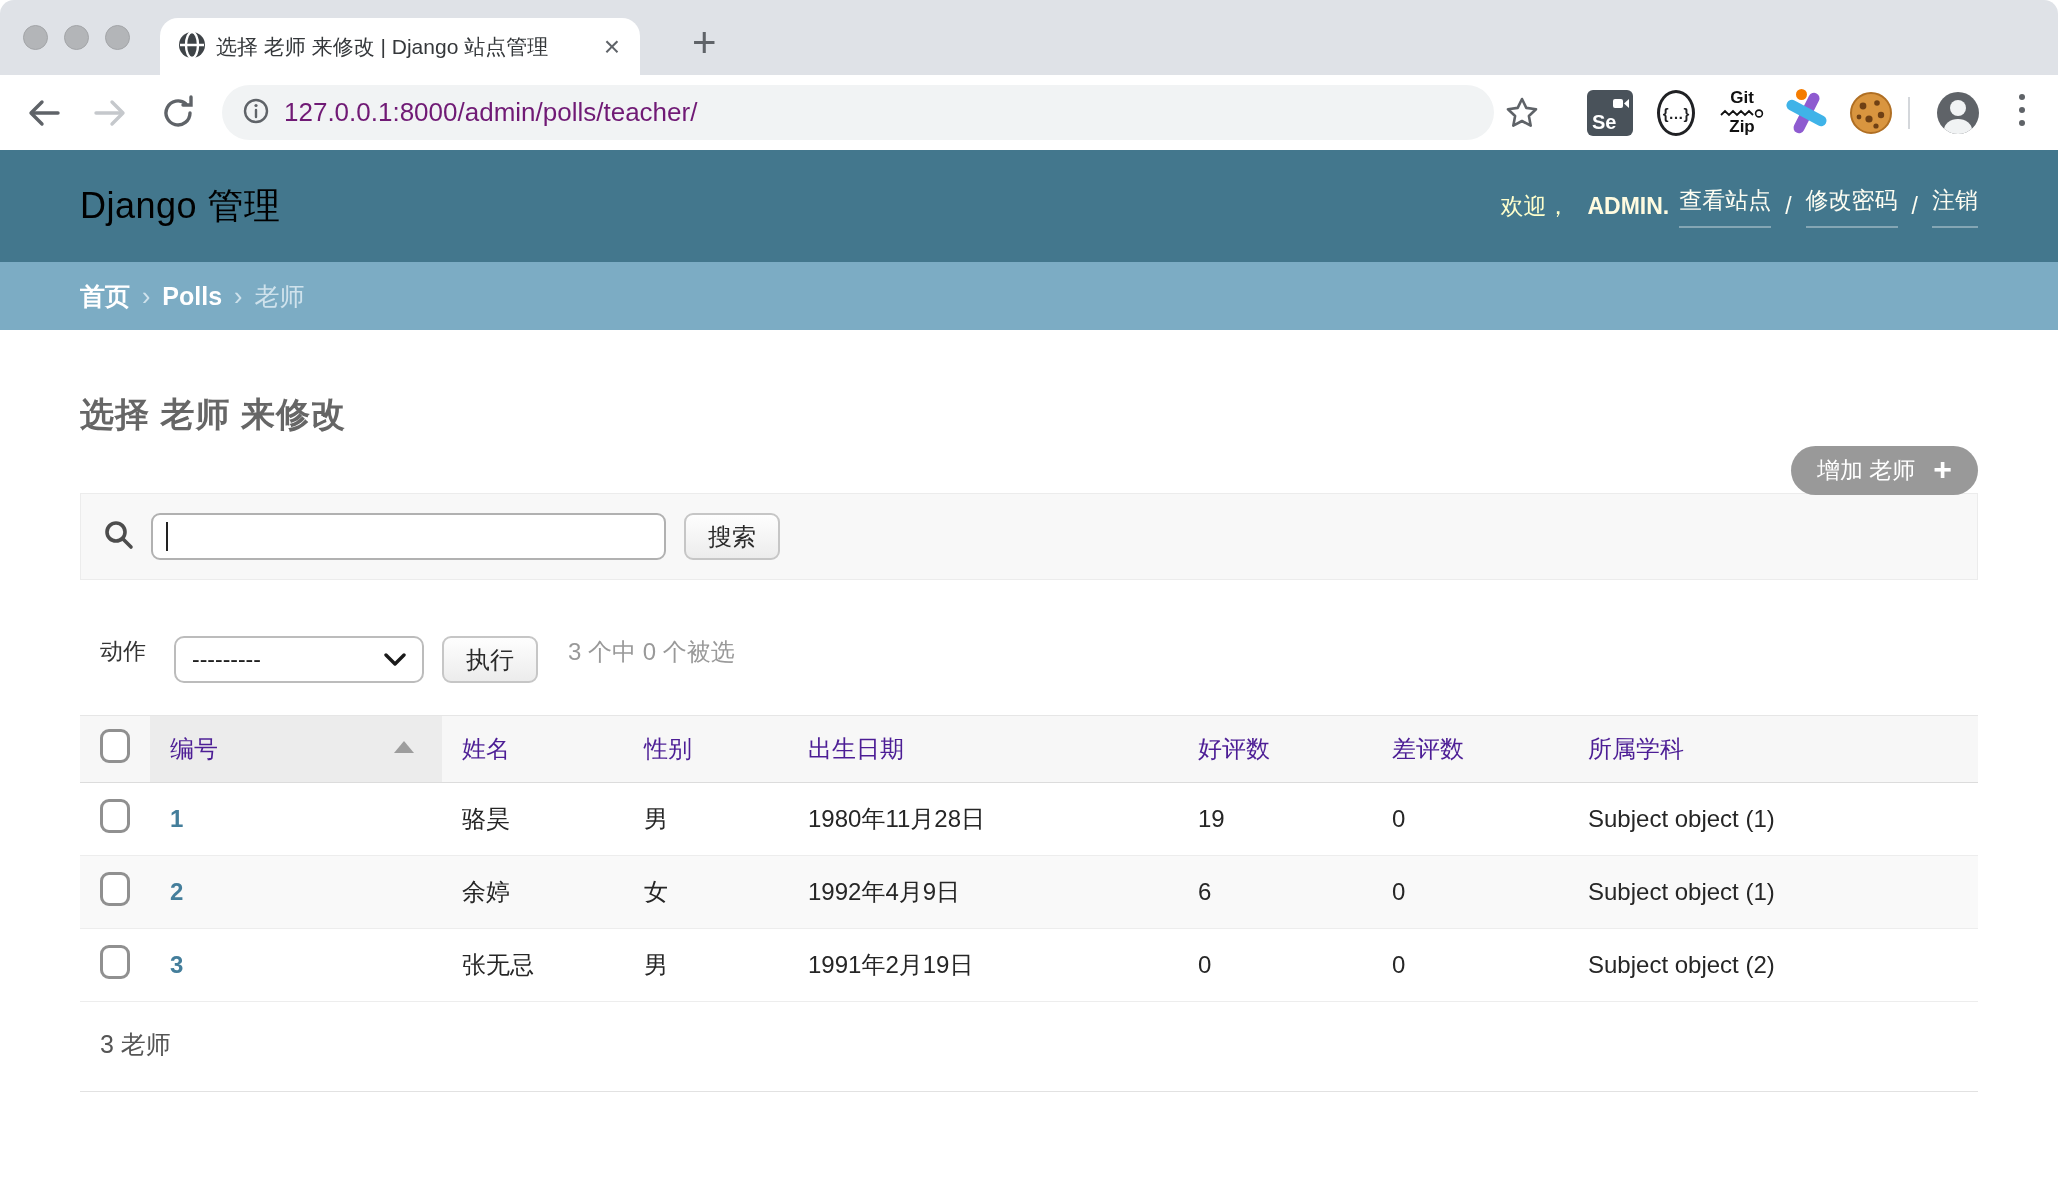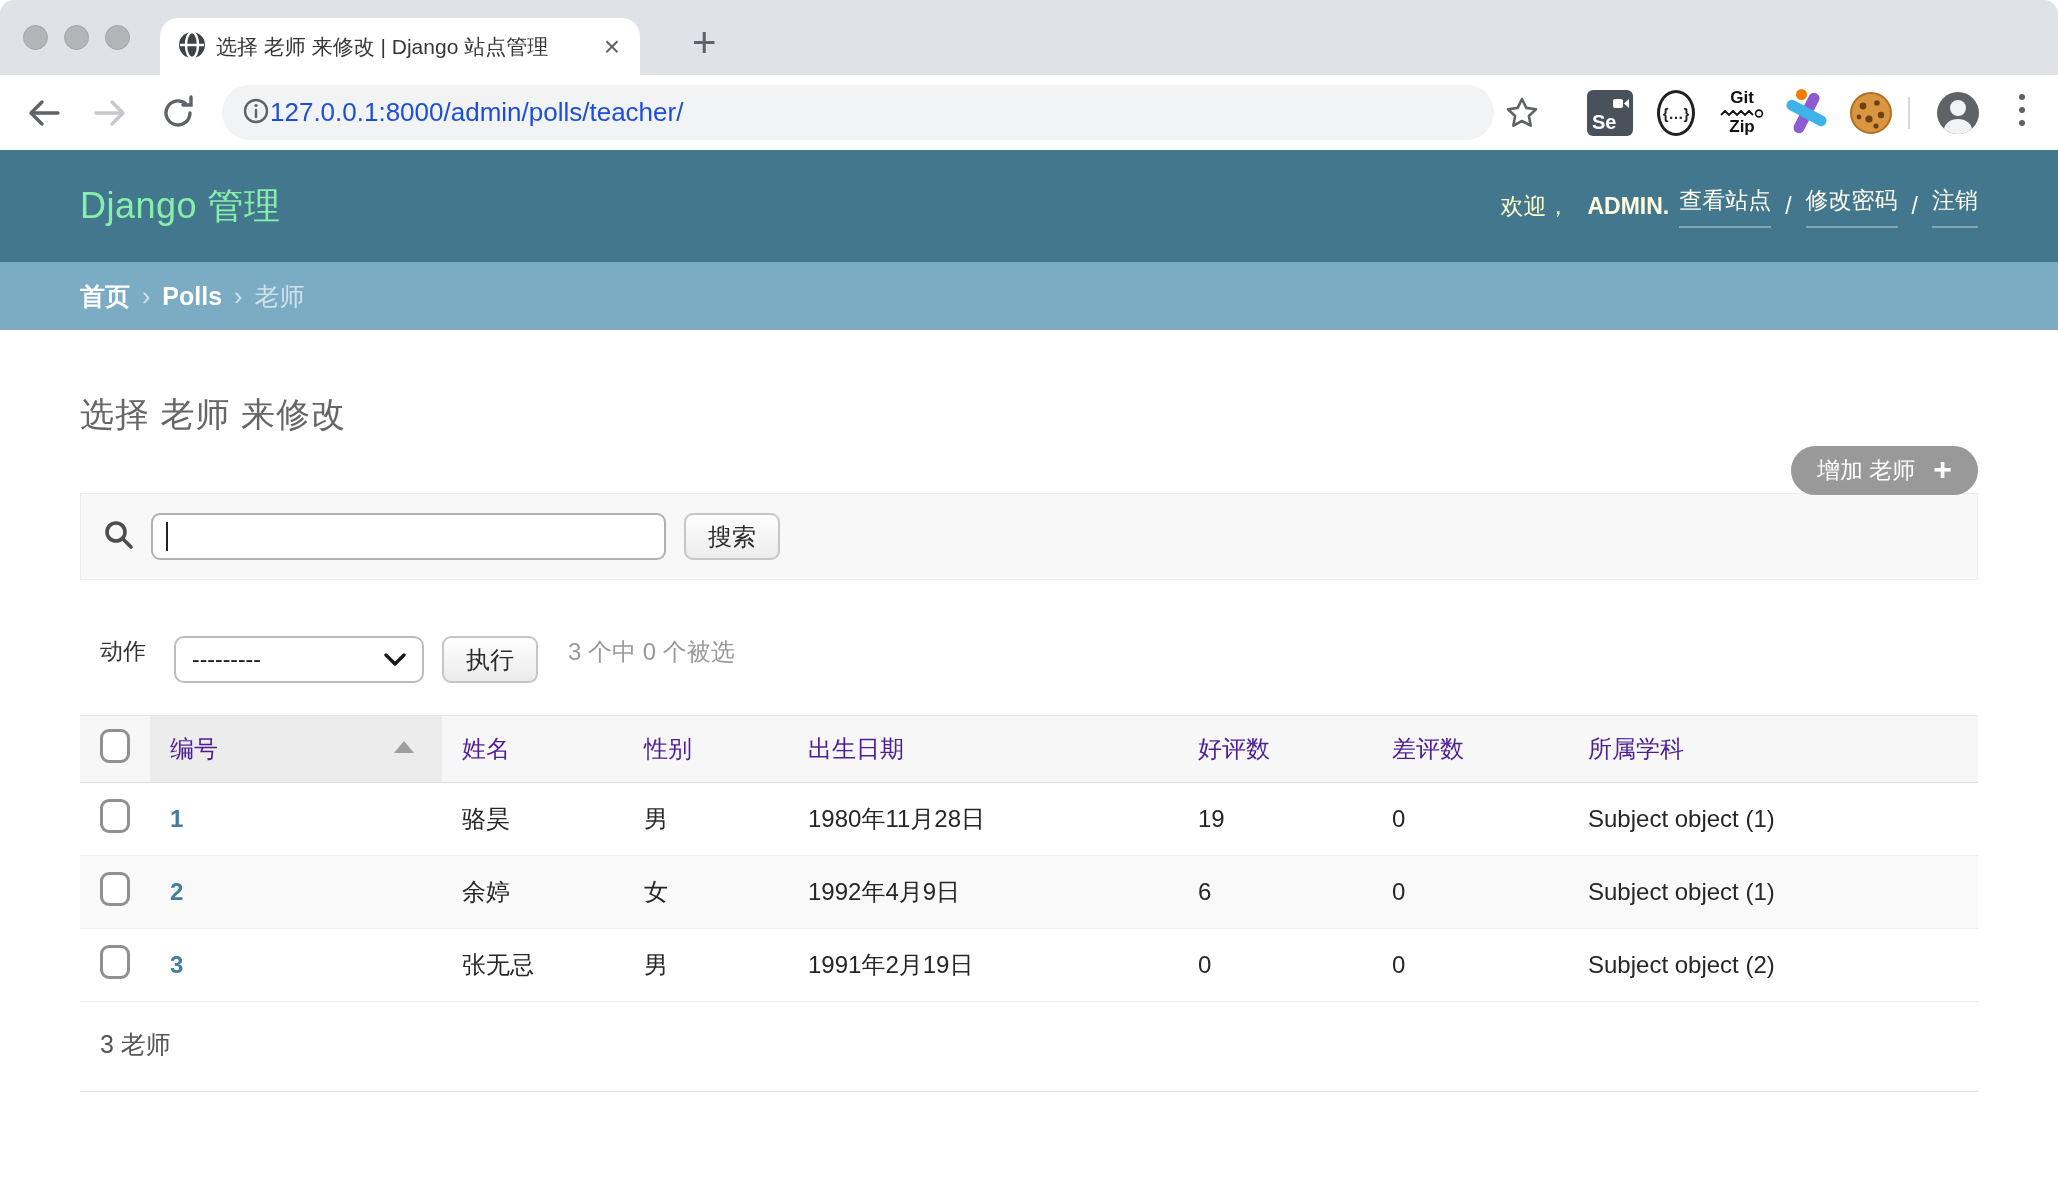--- a/index.html
+++ b/index.html
@@ -14,53 +14,53 @@
          border-radius:18px 18px 0 0; display:flex; align-items:center; padding:0 18px; }
   .tab-title { flex:1; font-size:21px; color:#35383b; margin:0 10px; white-space:nowrap; overflow:hidden; }
   .tab-close { font-size:28px; color:#5f6368; line-height:1; padding:0 2px; }
   .newtab { position:absolute; left:692px; top:22px; font-size:42px; font-weight:300; color:#5f6368; line-height:1; }
 
   
   .chrome-toolbar { height:75px; background:#fff; position:relative; }
   .navbtn { position:absolute; top:16px; width:44px; height:44px; display:flex; align-items:center; justify-content:center; }
   .omnibox { position:absolute; left:222px; top:10px; width:1272px; height:55px; border-radius:28px;
              background:#f1f3f4; display:flex; align-items:center; padding:0 20px; }
-  .url { font-size:26px; color:#1d4ed8; white-space:nowrap; }
+  .url { font-size:26px; color:#701a75; margin-left:14px; white-space:nowrap; }
   .ext { position:absolute; top:14px; width:50px; height:48px; display:flex; align-items:center; justify-content:center; }
   .se-box { width:46px; height:46px; background:#49525a; border-radius:6px; position:relative; }
   .se-box .se-t { position:absolute; left:5px; bottom:2px; color:#fff; font-weight:700; font-size:20px; }
   .se-box .cam { position:absolute; right:4px; top:5px; }
   .json-oval { width:38px; height:46px; border:3px solid #202124; border-radius:50%; display:flex; align-items:center; justify-content:center;
                font-size:15px; font-weight:700; color:#202124; background:#fff; }
   .gitzip { text-align:center; line-height:0.85; color:#111; font-weight:800; font-size:17px; }
   .xicon { position:relative; width:48px; height:48px; }
   .xicon .bar { position:absolute; left:19px; top:2px; width:11px; height:44px; border-radius:6px; }
   .xicon .b1 { background:#8e5bd0; transform:rotate(27deg); }
   .xicon .b2 { background:#3fb3e8; transform:rotate(-62deg); }
   .xicon .tip { position:absolute; left:14px; top:0; width:11px; height:11px; border-radius:50%; background:#f57c00; }
   .vsep { position:absolute; left:1908px; top:22px; width:2px; height:32px; background:#d4d7db; }
   .dots { position:absolute; left:2016px; top:16px; display:flex; flex-direction:column; gap:7px; align-items:center; padding:3px; }
   .dots i { width:6px; height:6px; border-radius:50%; background:#5f6368; }
 
   
   .dj-header { height:112px; background:#43778d; display:flex; align-items:center; justify-content:space-between; padding:0 80px; }
-  .branding { color:#86efac; font-size:36px; font-weight:400; letter-spacing:0.5px; }
+  .branding { color:#000000; font-size:36px; font-weight:400; letter-spacing:0.5px; }
   .user-tools { color:#ffffcc; font-size:23px; display:flex; align-items:center; gap:10px; }
   .user-tools .uname { font-weight:700; color:#fffbe0; margin-left:8px; }
   .user-tools a { color:#fdfdf2; text-decoration:none; border-bottom:2px solid rgba(255,255,255,0.35); padding-bottom:10px; }
   .user-tools .slash { color:#fdfdf2; margin:0 4px; }
 
   
   .breadcrumbs { height:68px; background:#7cacc4; display:flex; align-items:center; padding:6px 80px; font-size:25px; gap:12px; }
   .breadcrumbs a { color:#ffffff; font-weight:600; text-decoration:none; }
   .breadcrumbs .bsep, .breadcrumbs .current { color:#cfe2ec; font-weight:400; }
 
   
   .content { position:relative; padding:0 80px; }
-  h1.page-title { margin:62px 0 0; font-size:34px; font-weight:400; color:#666; letter-spacing:1px; }
+  h1.page-title { margin:62px 0 0; font-size:34px; font-weight:700; color:#666; letter-spacing:1px; }
   .object-tools { position:absolute; top:54px; right:80px; }
   .addlink { display:inline-flex; align-items:center; gap:18px; background:#999999; color:#fff; height:49px;
              padding:0 26px; border-radius:25px; font-size:23px; text-decoration:none; }
   .addlink .plus { font-size:32px; font-weight:700; line-height:1; margin-top:-3px; }
 
   .toolbar { margin-top:55px; background:#f8f8f8; border:1px solid #ececec; height:87px;
              display:flex; align-items:center; padding:0 22px; }
   .search-wrap { position:relative; margin-left:16px; }
   .search-input { width:515px; height:47px; border:2px solid #b1b1b1; border-radius:9px; background:#fff;
                   font-size:24px; padding:0 14px; outline:none; font-family:inherit; }

